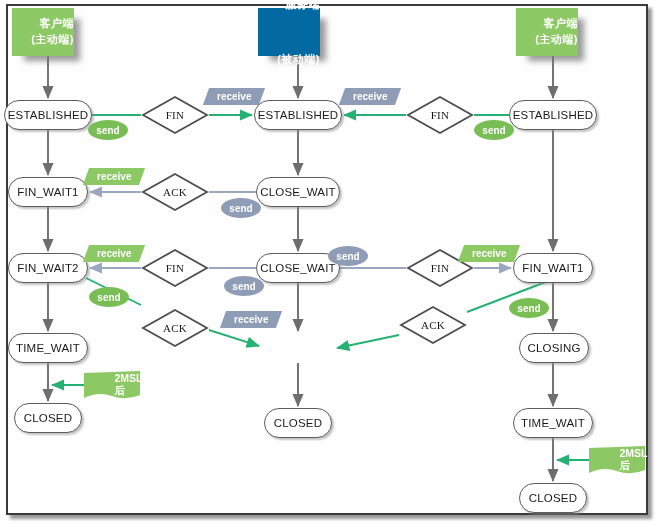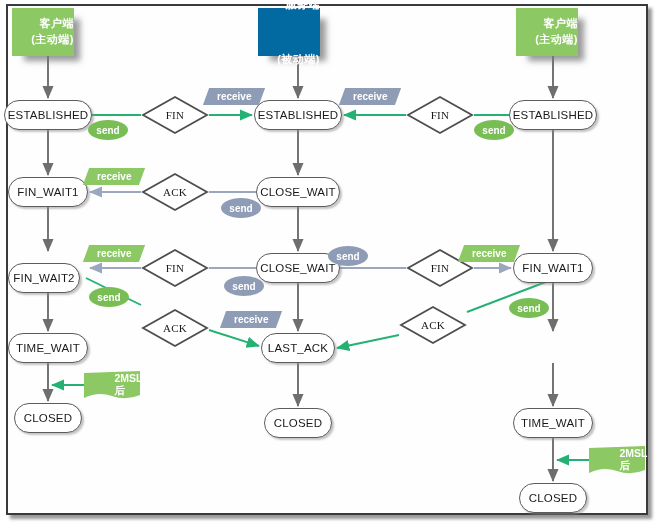--- a/index.html
+++ b/index.html
@@ -198,32 +198,32 @@
     <div class="l1">服务端</div>
     <div class="l2">(被动端)</div>
   </div>
   <div class="role-box green" style="left:516px; top:8px;">
     <div class="l1">客户端</div>
     <div class="l2">(主动端)</div>
   </div>
 
   <div class="state" style="left:4px;   top:100px; width:88px;">ESTABLISHED</div>
   <div class="state" style="left:8px;   top:177px; width:80px;">FIN_WAIT1</div>
-  <div class="state" style="left:8px;   top:253px; width:72px;margin-top:10px;">FIN_WAIT2</div>
+  <div class="state" style="left:8px;   top:253px; width:80px;">FIN_WAIT2</div>
   <div class="state" style="left:8px;   top:333px; width:80px;">TIME_WAIT</div>
   <div class="state" style="left:14px;  top:403px; width:68px;">CLOSED</div>
 
   <div class="state" style="left:254px; top:100px; width:88px;">ESTABLISHED</div>
   <div class="state" style="left:256px; top:177px; width:84px;">CLOSE_WAIT</div>
   <div class="state" style="left:256px; top:253px; width:84px;">CLOSE_WAIT</div>
-  <div class="state" style="left:261px; top:333px; width:74px;">LAST_ACK</div>
   <div class="state" style="left:264px; top:408px; width:68px;">CLOSED</div>
 
   <div class="state" style="left:509px; top:100px; width:88px;">ESTABLISHED</div>
   <div class="state" style="left:513px; top:253px; width:80px;">FIN_WAIT1</div>
+  <div class="state" style="left:519px; top:333px; width:70px;">CLOSING</div>
   <div class="state" style="left:513px; top:408px; width:80px;">TIME_WAIT</div>
   <div class="state" style="left:519px; top:483px; width:68px;">CLOSED</div>
 
   <div class="diamond" style="left:141px; top:95px;">
     <svg class="dshape" viewBox="0 0 68 40">
       <polygon points="34,2 66,20 34,38 2,20" fill="#ffffff" stroke="#4d4d4d" stroke-width="1.8"></polygon>
     </svg>
     <span>FIN</span>
   </div>
   <div class="diamond" style="left:406px; top:95px;">

